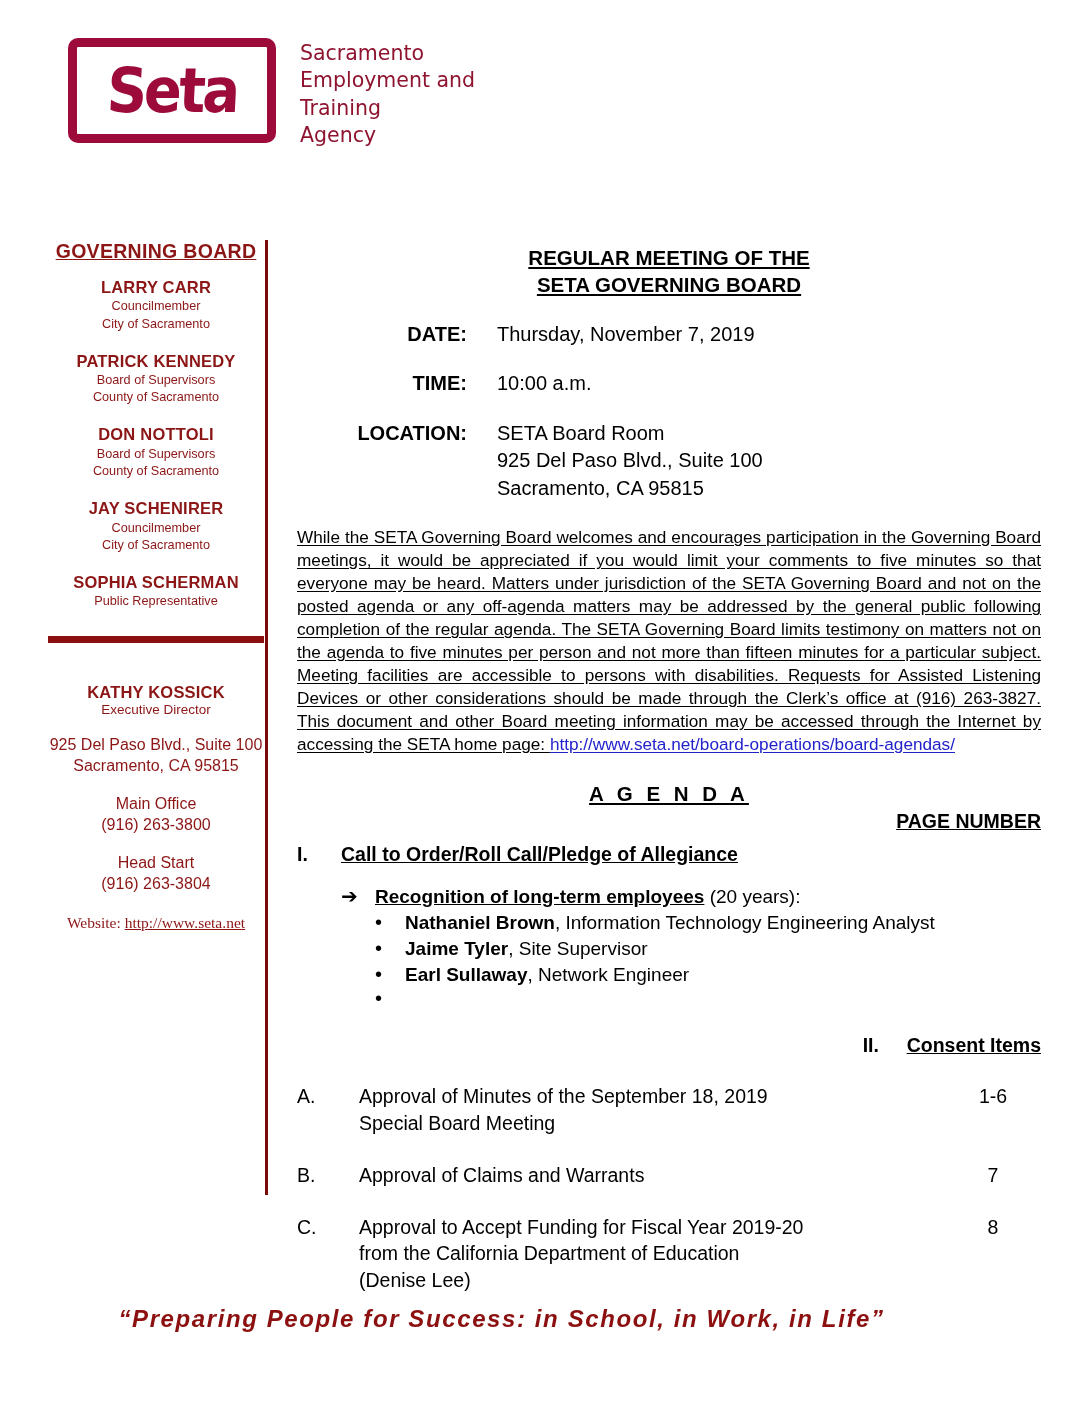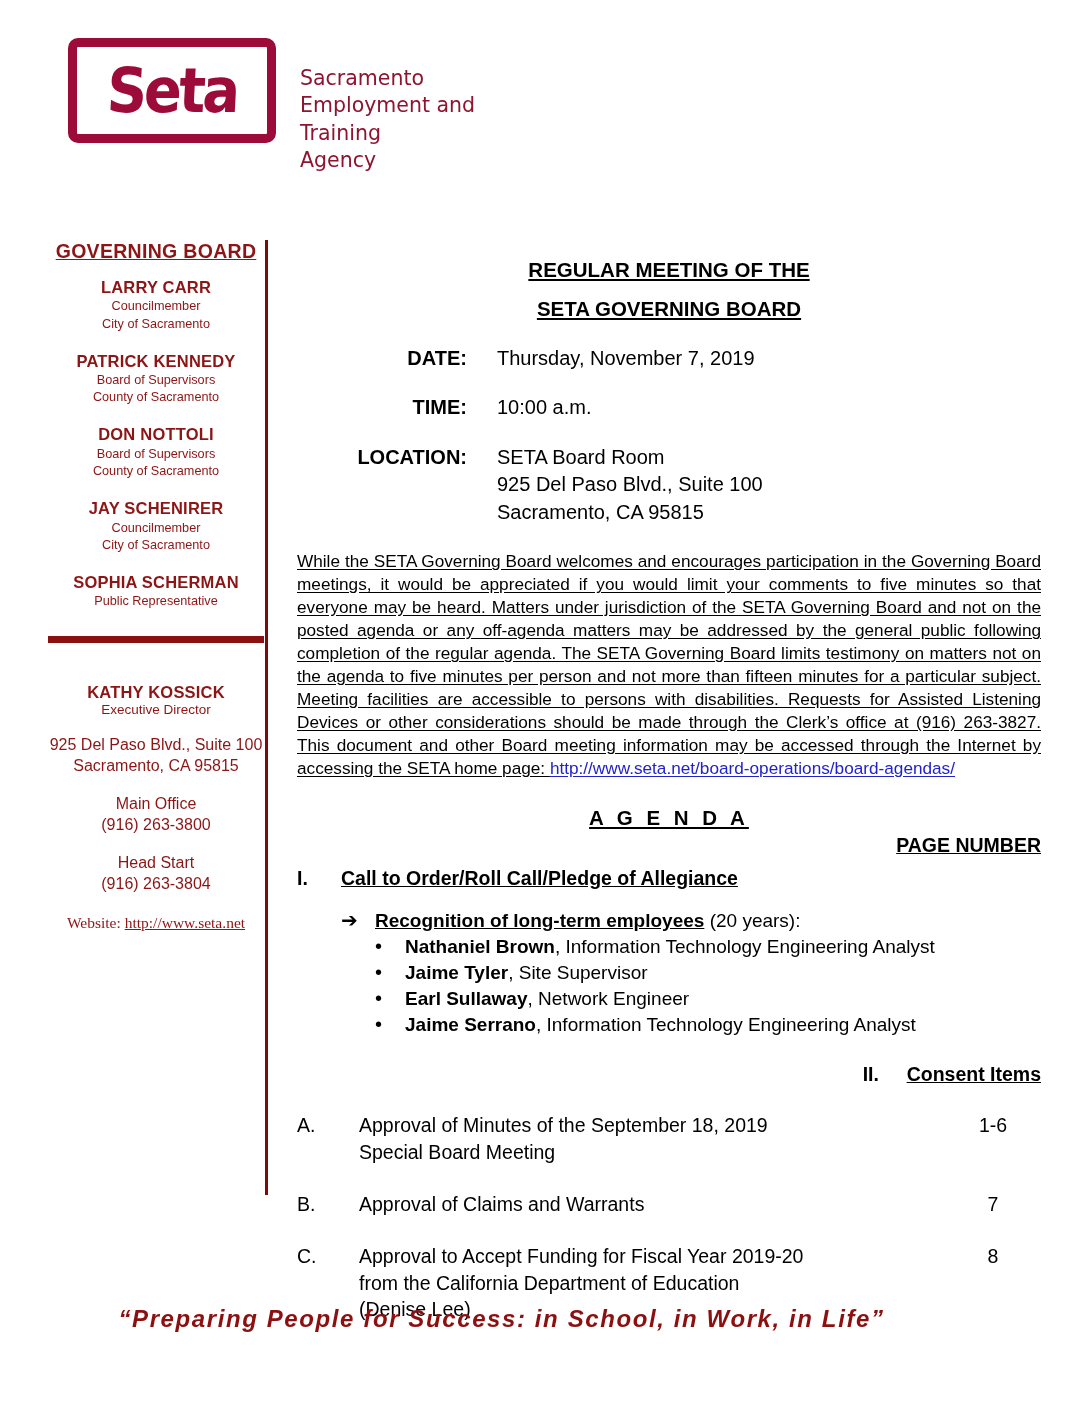--- a/index.html
+++ b/index.html
@@ -40,21 +40,21 @@
     font-weight: bold;
     font-size: 62px;
     line-height: 1;
     color: #9C0B39;
     letter-spacing: -3px;
     transform: skewX(-3deg);
     font-stretch: condensed;
   }
   #logo-agency-name {
     margin-left: 24px;
-    margin-top: 27px;
+    margin-top: 2px;
     color: #8E1430;
     font-family: "DejaVu Sans", sans-serif;
     font-size: 20.5px;
     line-height: 1.33;
     white-space: pre-line;
   }
 
   
   #sidebar {
     position: absolute;
@@ -123,21 +123,21 @@
     top: 244px;
     width: 744px;
   }
   #meeting-title {
     text-align: center;
     font-weight: bold;
     font-size: 20.5px;
     line-height: 1.33;
     margin-bottom: 22px;
   }
-  #meeting-title span { text-decoration: underline; display: block; width: fit-content; margin: 12px auto; }
+  #meeting-title span { text-decoration: underline; display: block; width: fit-content; margin: 0 auto; }
 
   .detail-row {
     display: flex;
     margin-bottom: 22px;
     font-size: 20px;
     line-height: 1.38;
   }
   .detail-label {
     width: 200px;
     text-align: right;
@@ -371,21 +371,20 @@
         <li>
           <span class="emp-bullet">•</span>
           <span class="emp-text"><span class="emp-name">Jaime Tyler</span><span>, Site Supervisor</span></span>
         </li>
         <li>
           <span class="emp-bullet">•</span>
           <span class="emp-text"><span class="emp-name">Earl Sullaway</span><span>, Network Engineer</span></span>
         </li>
         <li>
           <span class="emp-bullet">•</span>
-          <span class="emp-text"><span class="emp-name">Jaime Serrano</span><span>, Information Technology Engineering Analyst</span></span>
         </li>
       </ul>
   </div>
 
   <div class="agenda-section" style="margin-top:26px;justify-content:flex-end;">
     <div class="section-numeral">II.</div>
     <div class="section-title">Consent Items</div>
   </div>
 
   <div id="consent-list">

